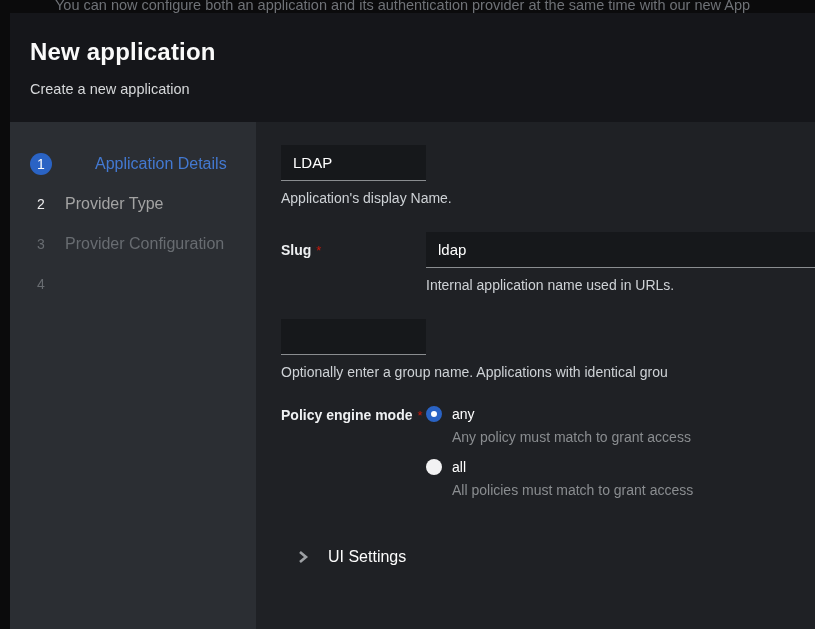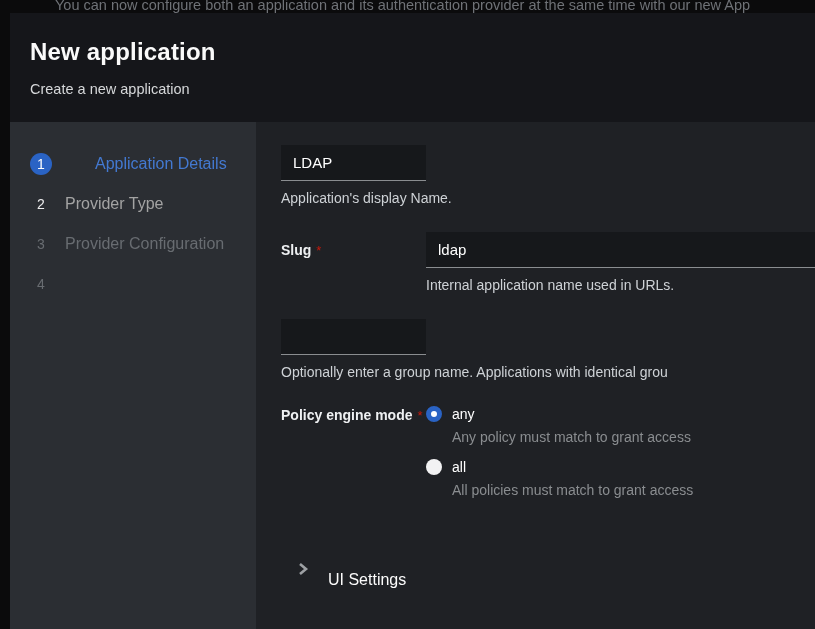--- a/index.html
+++ b/index.html
@@ -127,21 +127,21 @@
     color: #8a8d90;
   }
 
   
   .ui-settings {
     margin: 36px 0 0 16px;
     display: flex; align-items: center; gap: 19px;
     cursor: pointer;
   }
   .chevron { display: flex; align-items: center; }
-  .ui-settings-label { font-size: 16px; color: #fcfcfc; margin-top: 23px; }
+  .ui-settings-label { font-size: 16px; color: #fcfcfc; }
 </style>
 </head>
 <body>
 
 <div class="banner-text">You can now configure both an application and its authentication provider at the same time with our new App</div>
 
 <div class="modal">
 
   <div class="modal-header">
     <h1 class="modal-title">New application</h1>

